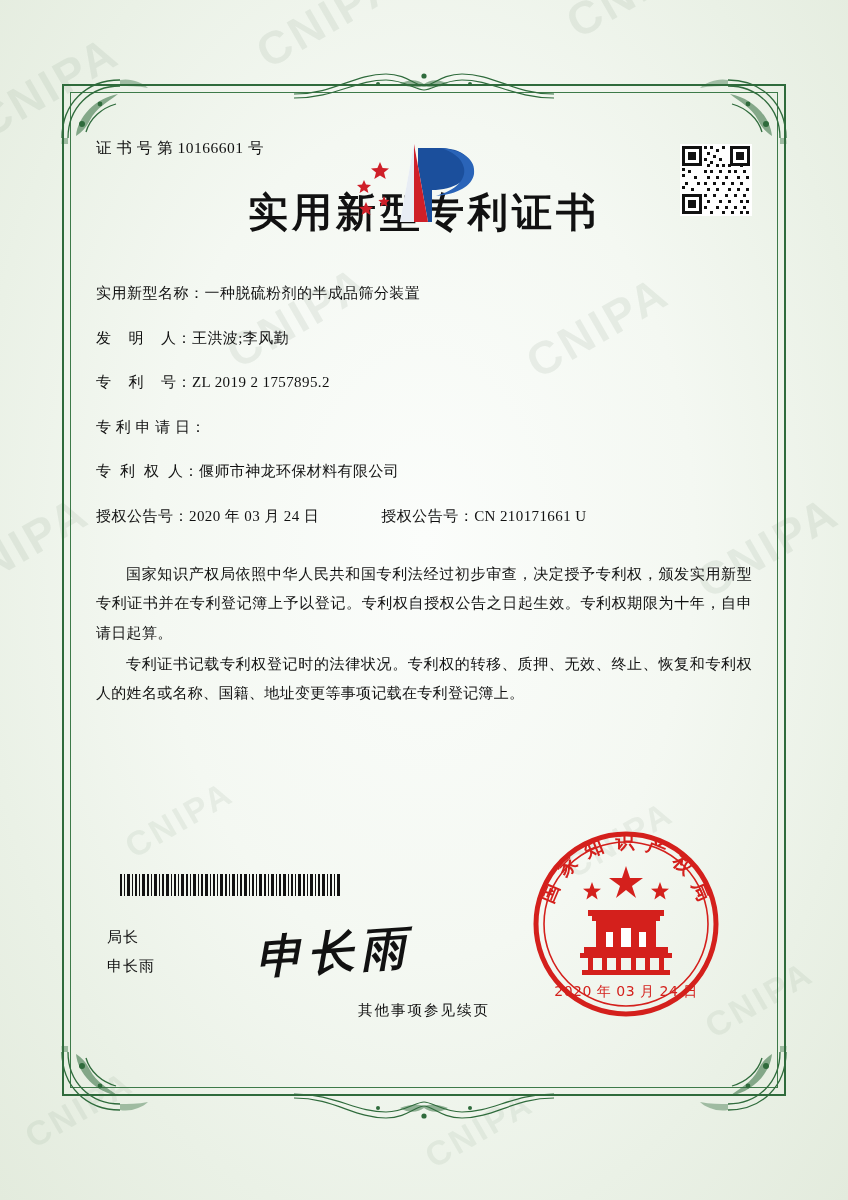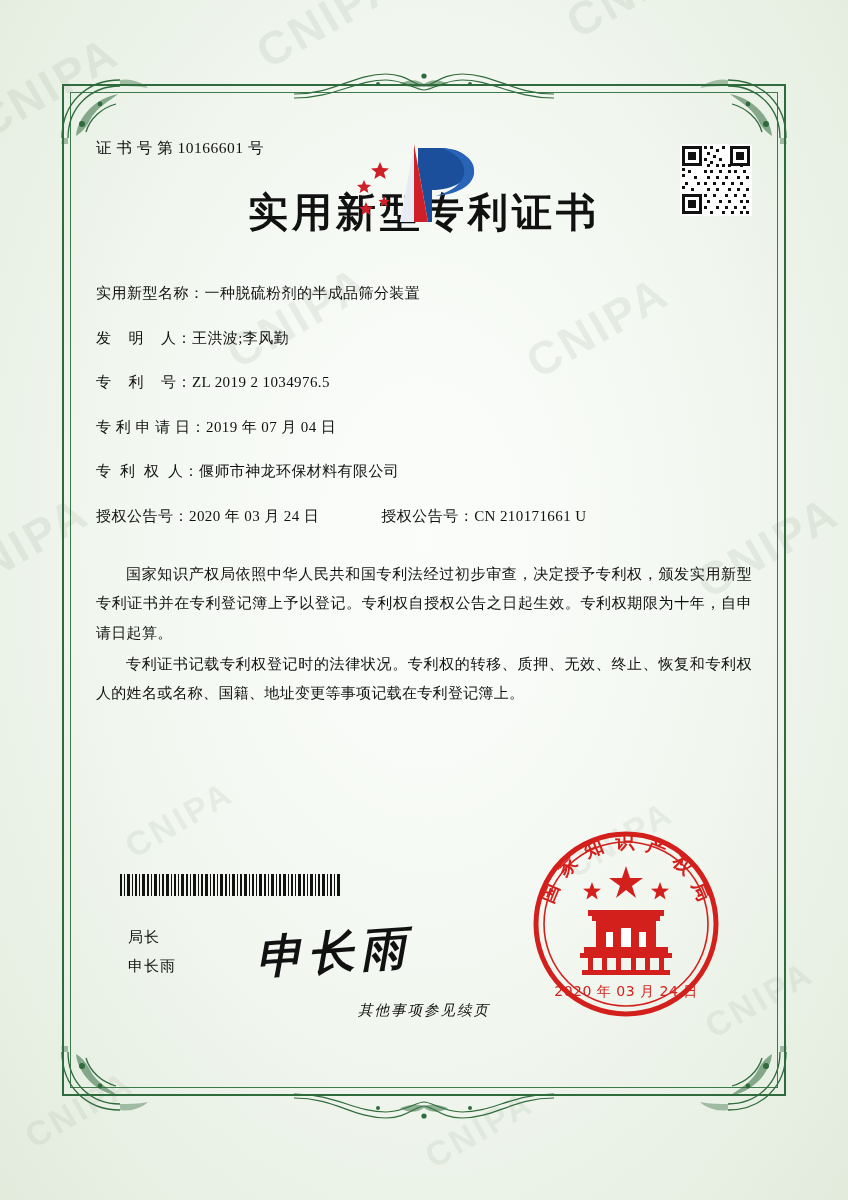--- a/index.html
+++ b/index.html
@@ -183,21 +183,21 @@
     position: absolute;
     left: 24px;
     bottom: 166px;
     width: 222px;
     height: 22px;
   }
 
   
   .sig-block {
     position: absolute;
-    left: 32px;
+    left: 11px;
     bottom: 82px;
     font-size: 15px;
     line-height: 1.9;
     color: #111;
     letter-spacing: 1px;
   }
   .sig-script {
     position: absolute;
     left: 160px;
     bottom: 78px;
@@ -234,21 +234,20 @@
   }
   .below-note {
     position: absolute;
     left: 0;
     right: 0;
     bottom: 42px;
     text-align: center;
     font-size: 14.5px;
     color: #111;
     letter-spacing: 2px;
-    font-style: italic;
   }
 </style>
 </head>
 <body>
 
 <div class="page">
 
   <div class="watermarks">
     <div class="wm" style="left:-30px;  top:60px;">CNIPA</div>
     <div class="wm" style="left:250px;  top:-10px;">CNIPA</div>
@@ -463,25 +462,24 @@
       <div class="frow">
         <span class="flabel">实用新型名称：</span>
         <span class="fvalue">一种脱硫粉剂的半成品筛分装置</span>
       </div>
       <div class="frow">
         <span class="flabel">发    明    人：</span>
         <span class="fvalue">王洪波;李风勤</span>
       </div>
       <div class="frow">
         <span class="flabel">专    利    号：</span>
-        <span class="fvalue">ZL 2019 2 1034976.5</span>
+        <span class="fvalue">ZL 2019 2 1757895.2</span>
       </div>
       <div class="frow">
         <span class="flabel">专 利 申 请 日：</span>
-        <span class="fvalue">2019 年 07 月 04 日</span>
       </div>
       <div class="frow">
         <span class="flabel">专  利  权  人：</span>
         <span class="fvalue">偃师市神龙环保材料有限公司</span>
       </div>
       <div class="frow two">
         <span class="flabel">授权公告号：</span>
         <span class="fvalue">2020 年 03 月 24 日</span>
         <span class="gap"></span>
         <span class="flabel">授权公告号：</span>

